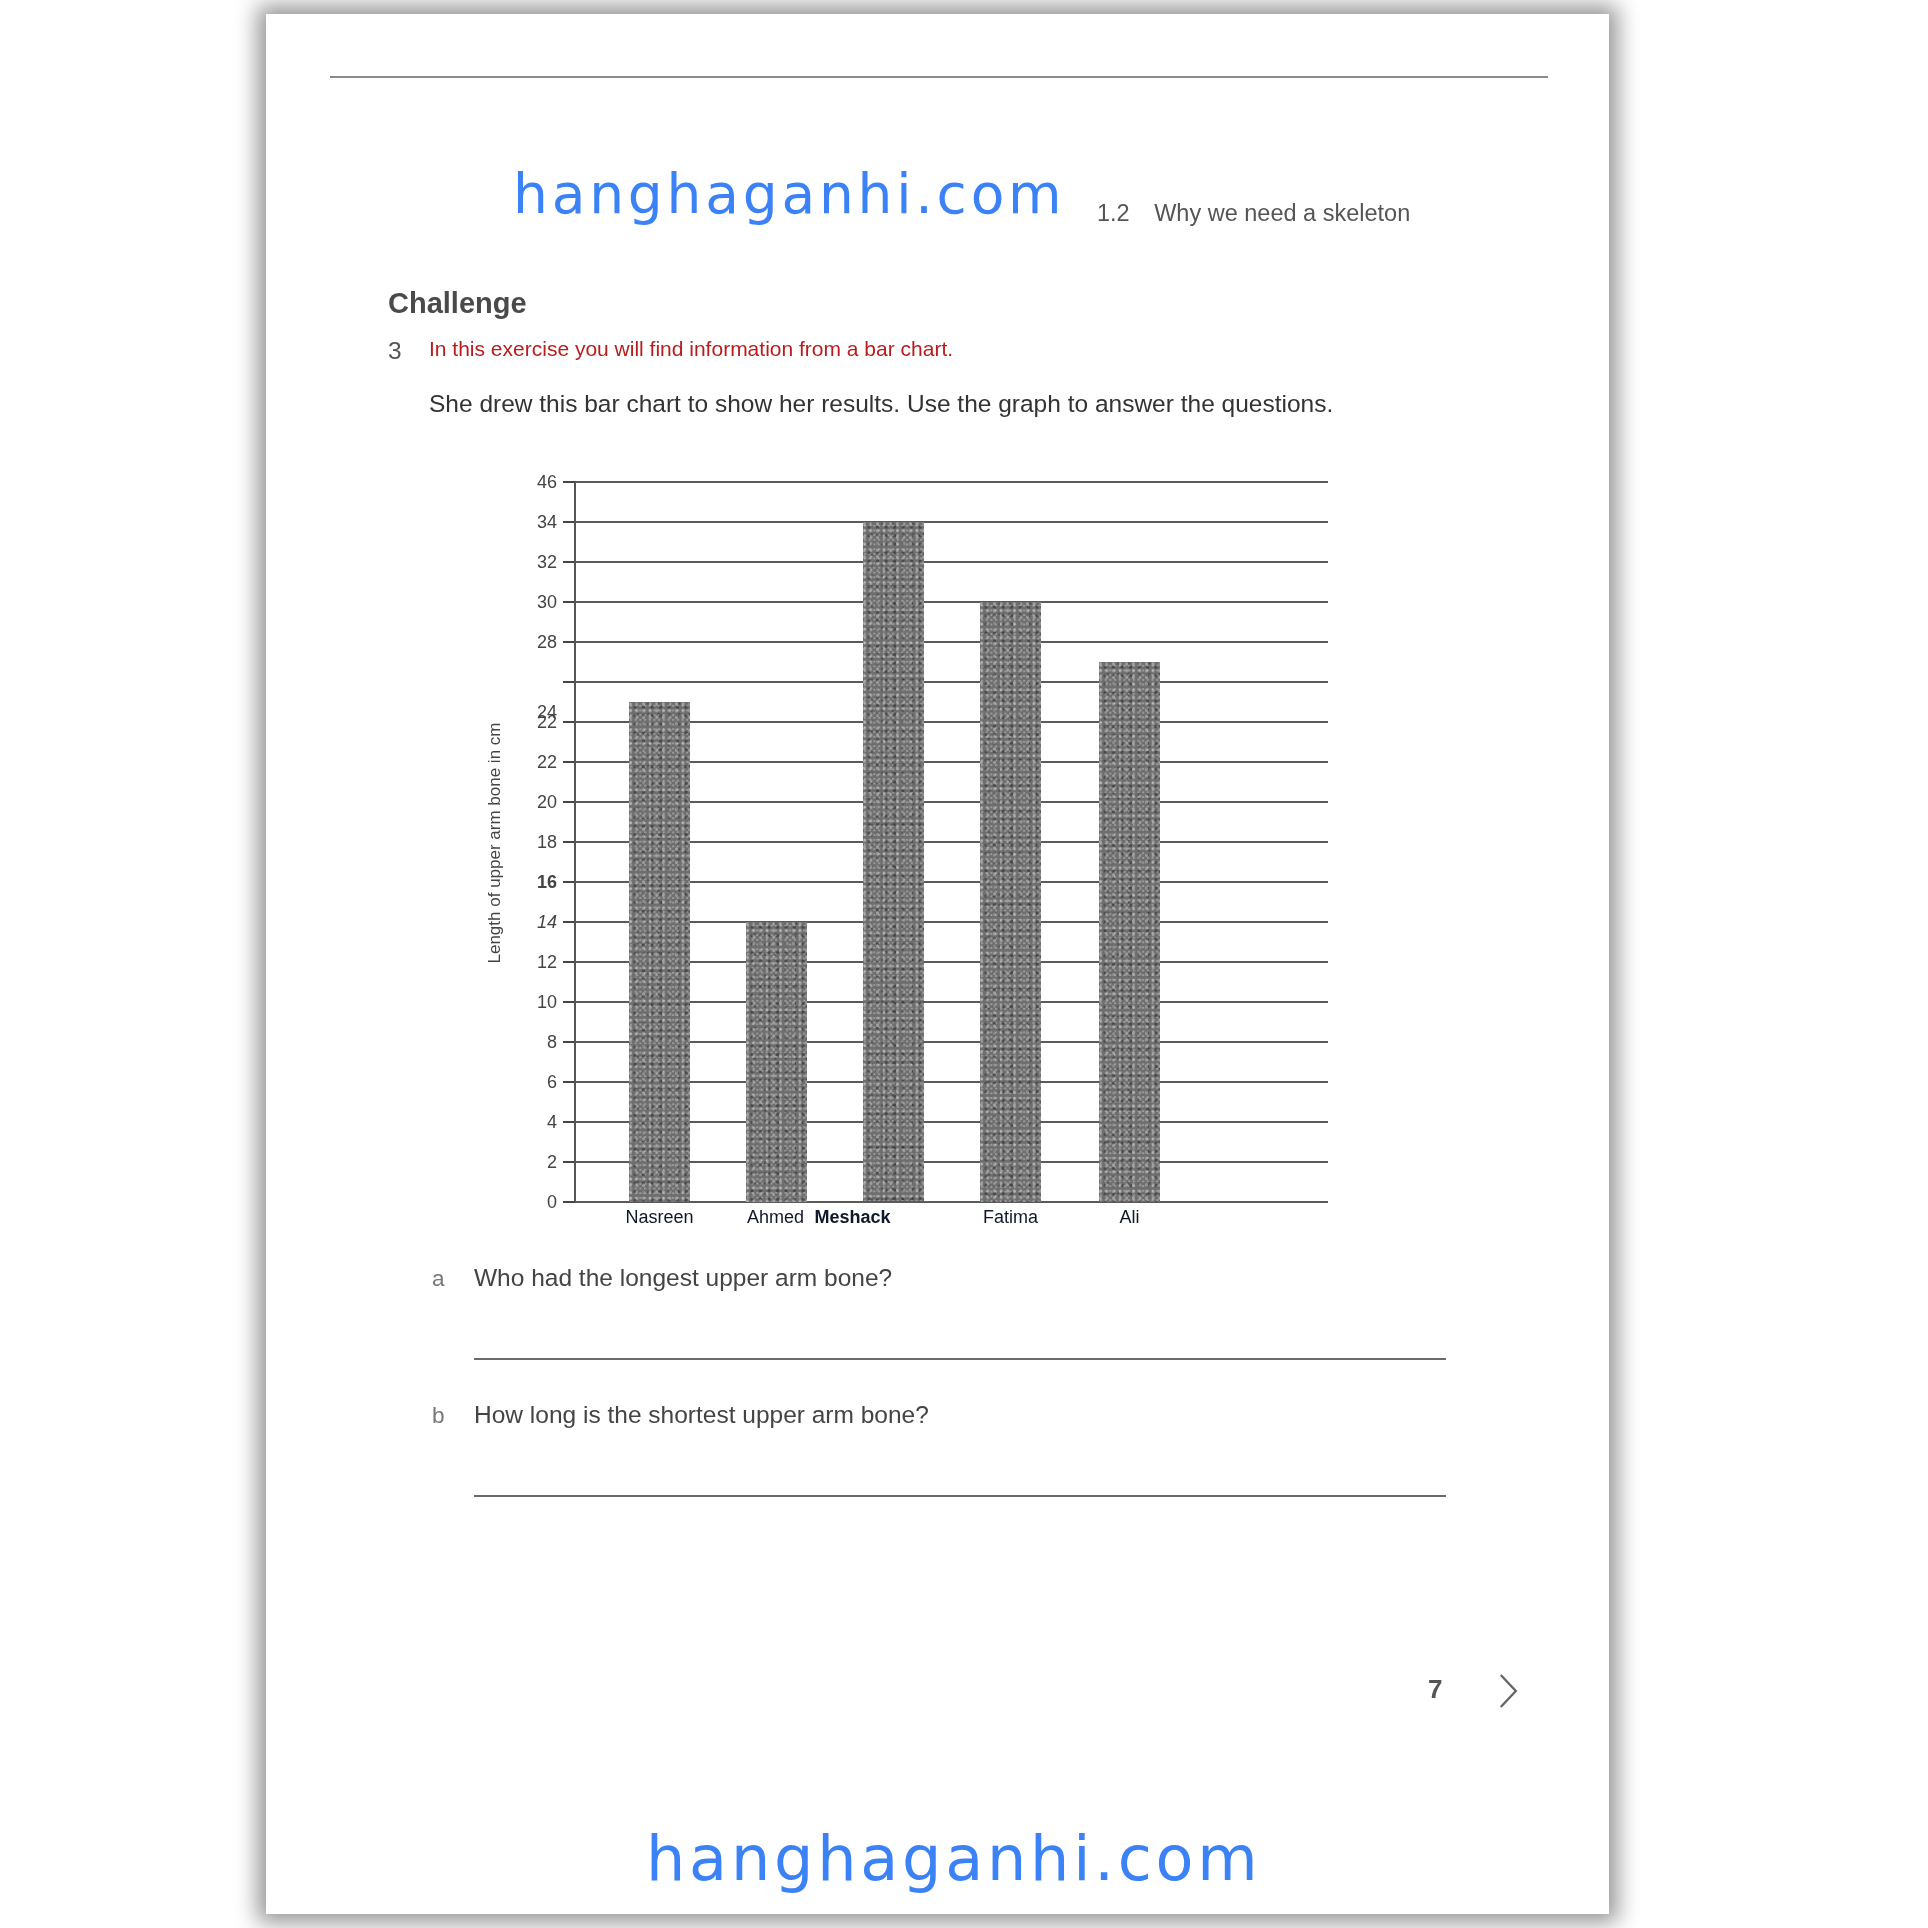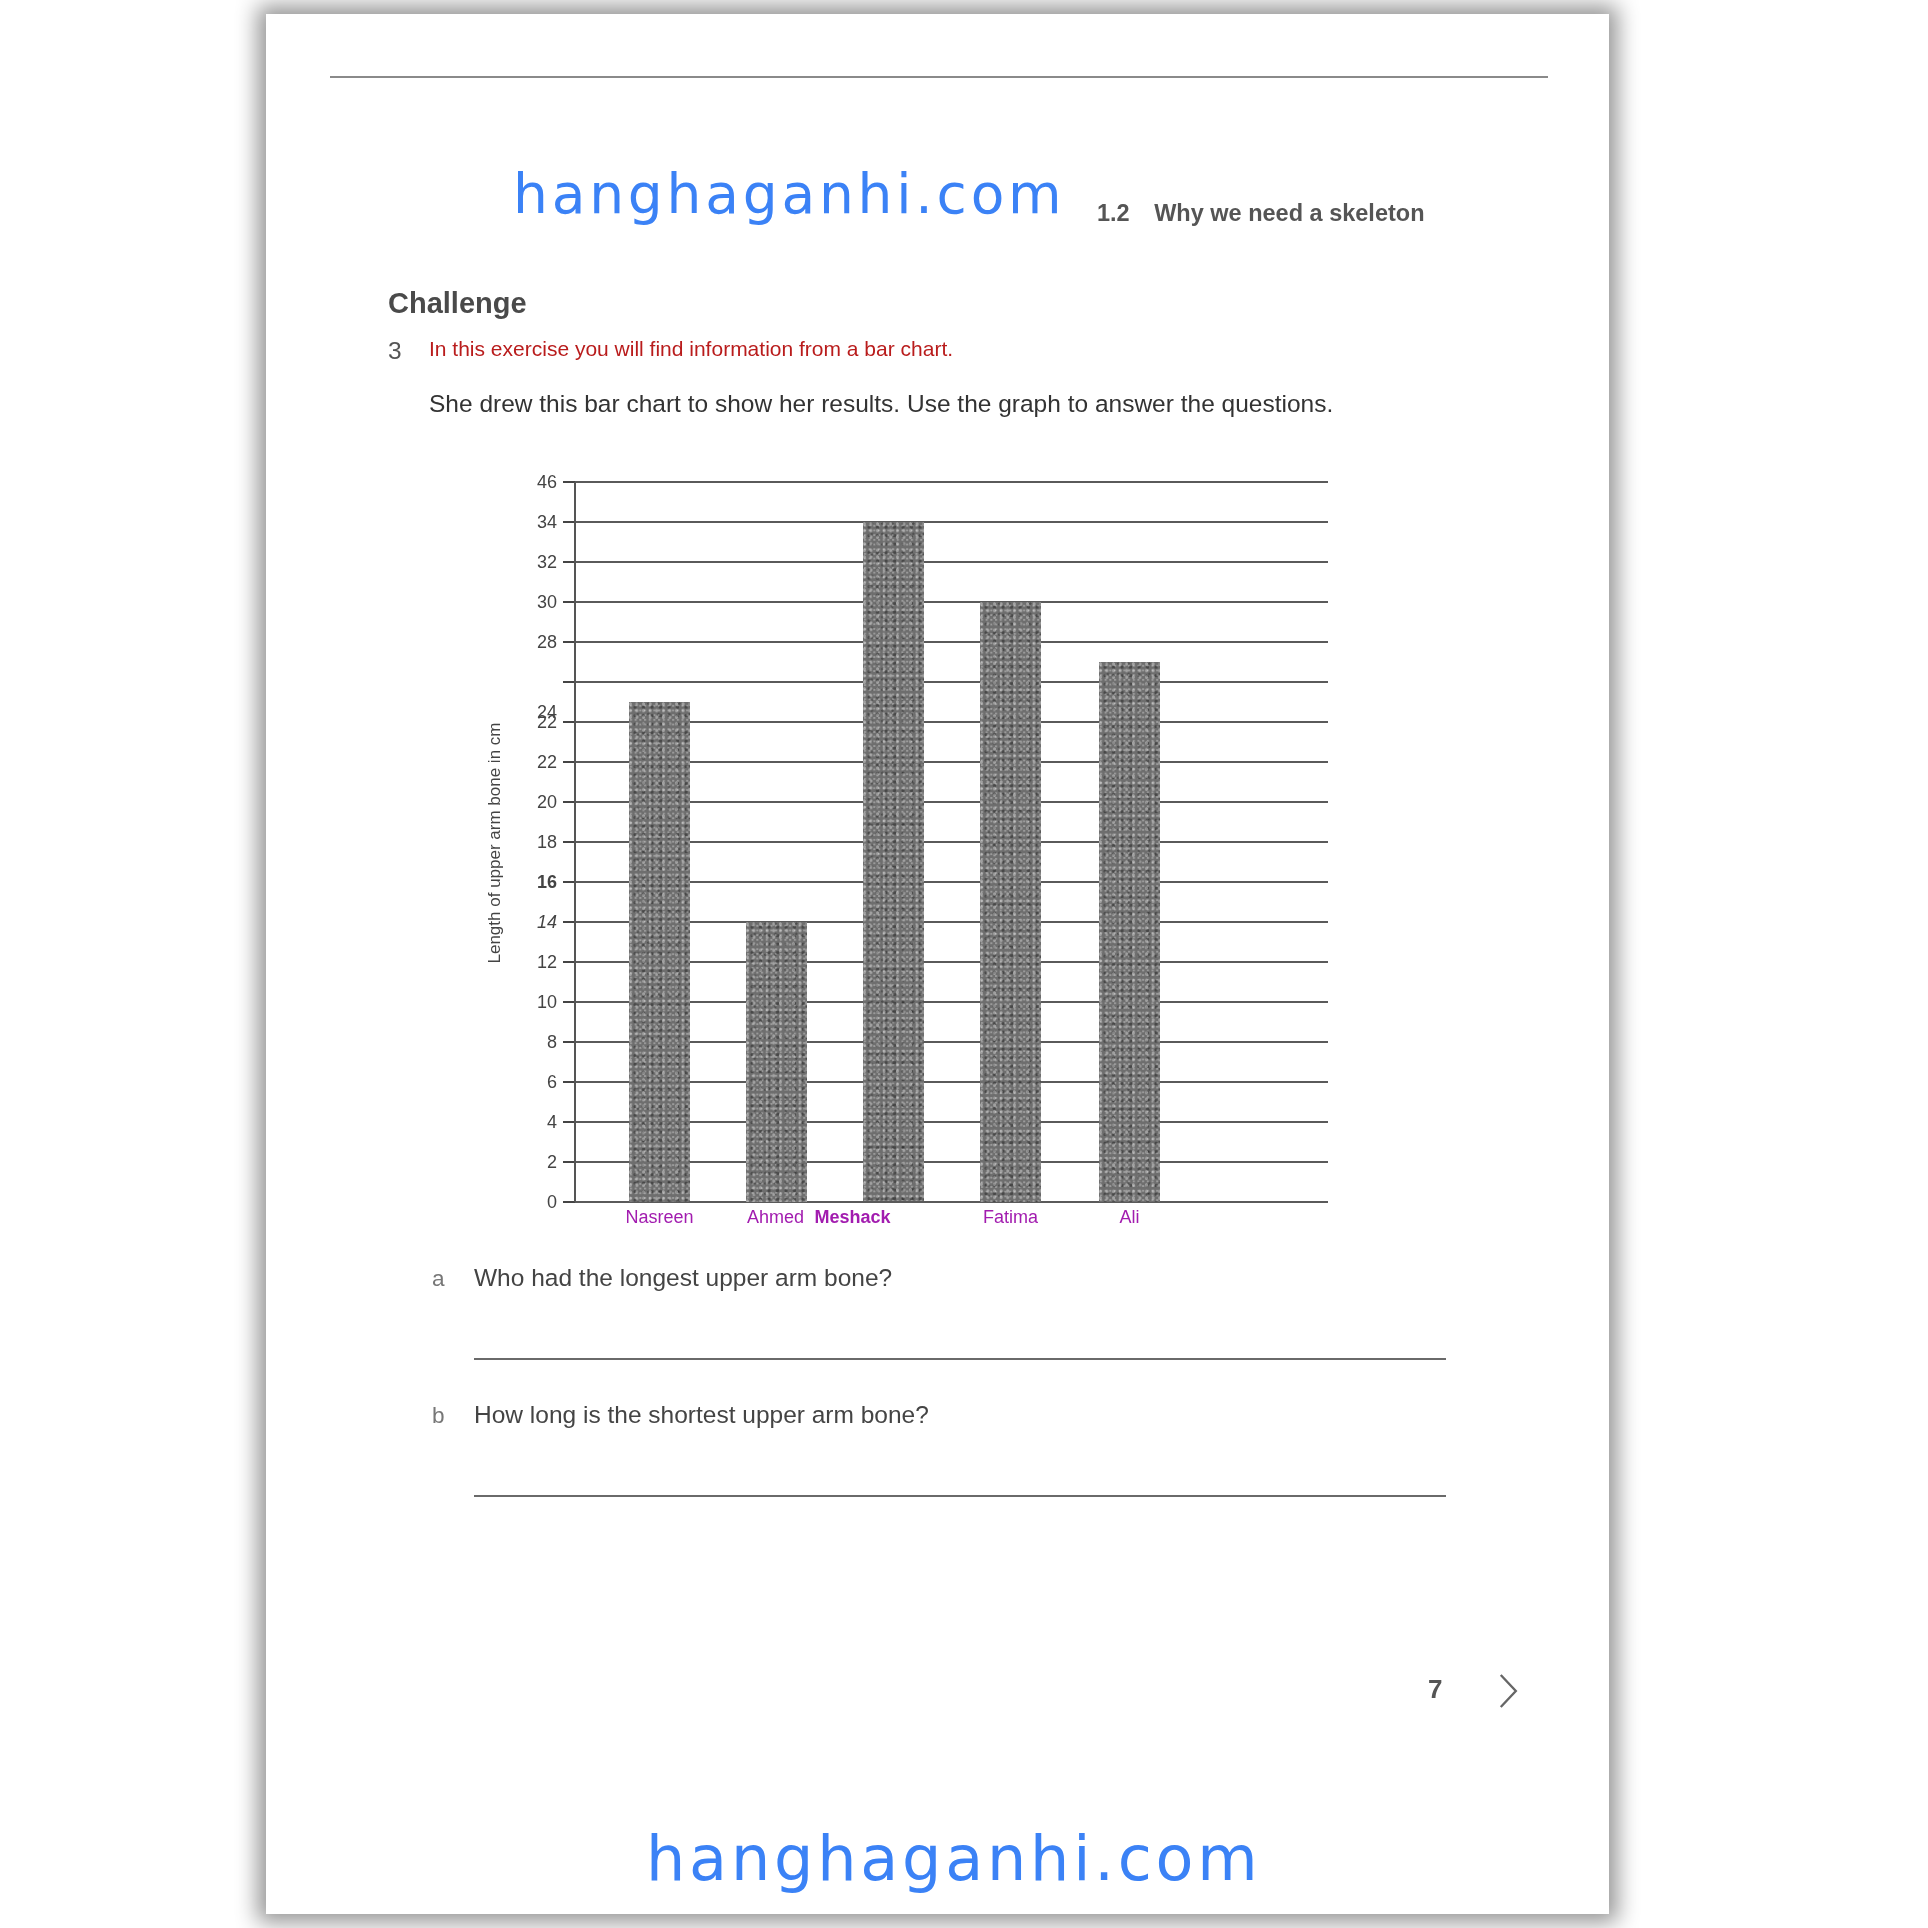--- a/index.html
+++ b/index.html
@@ -23,21 +23,21 @@
     background: #8a8a8a;
   }
   .watermark {
     position: absolute; color: #3b82f6; letter-spacing: 3.8px;
     font-family: "DejaVu Sans", sans-serif; font-weight: normal;
   }
   .wm-top { left: 513px; top: 162px; font-size: 55px; }
   .wm-bottom { left: 646px; top: 1822px; font-size: 62px; }
   .section-header {
     position: absolute; left: 1097px; top: 200px; font-size: 23.5px; color: #555;
-    font-weight: bold; white-space: nowrap;
+    font-weight: normal; white-space: nowrap;
   }
   .section-header .num { margin-right: 24.5px; }
   .challenge {
     position: absolute; left: 388px; top: 287px; font-size: 29px; font-weight: bold; color: #4a4a4a;
   }
   .q-num {
     position: absolute; left: 388px; top: 337px; font-size: 24.5px; color: #555;
   }
   .intro {
     position: absolute; left: 429px; top: 337px; font-size: 21px; color: #b91c1c; white-space: nowrap;
@@ -61,21 +61,21 @@
     position: absolute; width: 61px;
     background-color: #6e6e6e;
     background-image:
       radial-gradient(circle at 20% 30%, rgba(255,255,255,0.35) 0 1.4px, transparent 1.9px),
       radial-gradient(circle at 70% 60%, rgba(0,0,0,0.35) 0 1.4px, transparent 1.9px),
       radial-gradient(circle at 45% 80%, rgba(255,255,255,0.3) 0 0.9px, transparent 1.4px),
       radial-gradient(circle at 85% 15%, rgba(0,0,0,0.3) 0 0.9px, transparent 1.4px);
     background-size: 6.6px 6.6px, 8.5px 8.5px, 4.7px 4.7px, 10.4px 10.4px;
   }
   .x-label {
-    position: absolute; top: 1207px; font-size: 18px; color: #a21caf; text-align: center; width: 113px;
+    position: absolute; top: 1207px; font-size: 18px; color: #0f172a; text-align: center; width: 113px;
   }
   
   .sub-letter { position: absolute; left: 432px; font-size: 22.6px; color: #777; }
   .sub-text { position: absolute; left: 474px; font-size: 24.5px; color: #444; white-space: nowrap; }
   .answer-line { position: absolute; left: 474px; width: 972px; height: 1.9px; background: #6a6a6a; }
   .page-num { position: absolute; left: 1428px; top: 1674px; font-size: 26px; color: #555; font-weight: bold; }
   .next-arrow { position: absolute; left: 1497px; top: 1672px; width: 22.6px; height: 38px; }
 </style>
 </head>
 <body>

